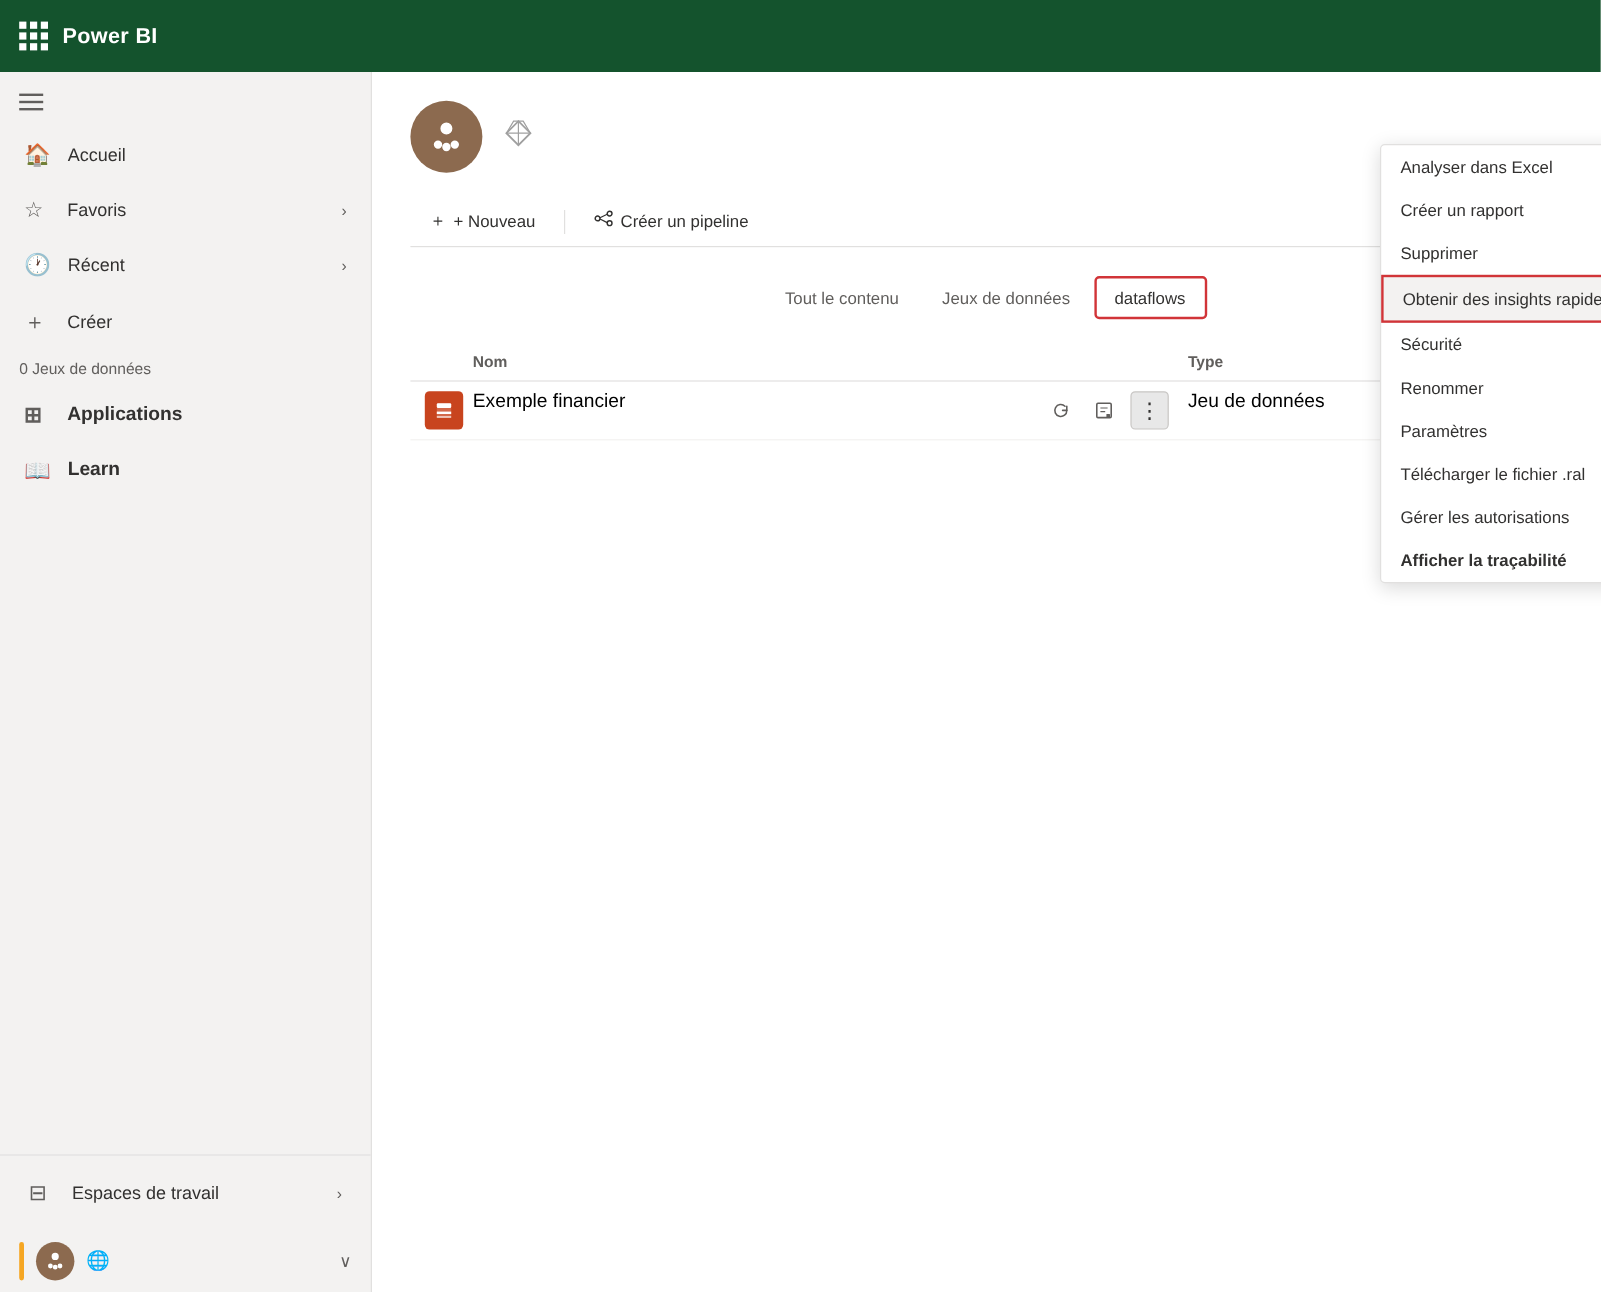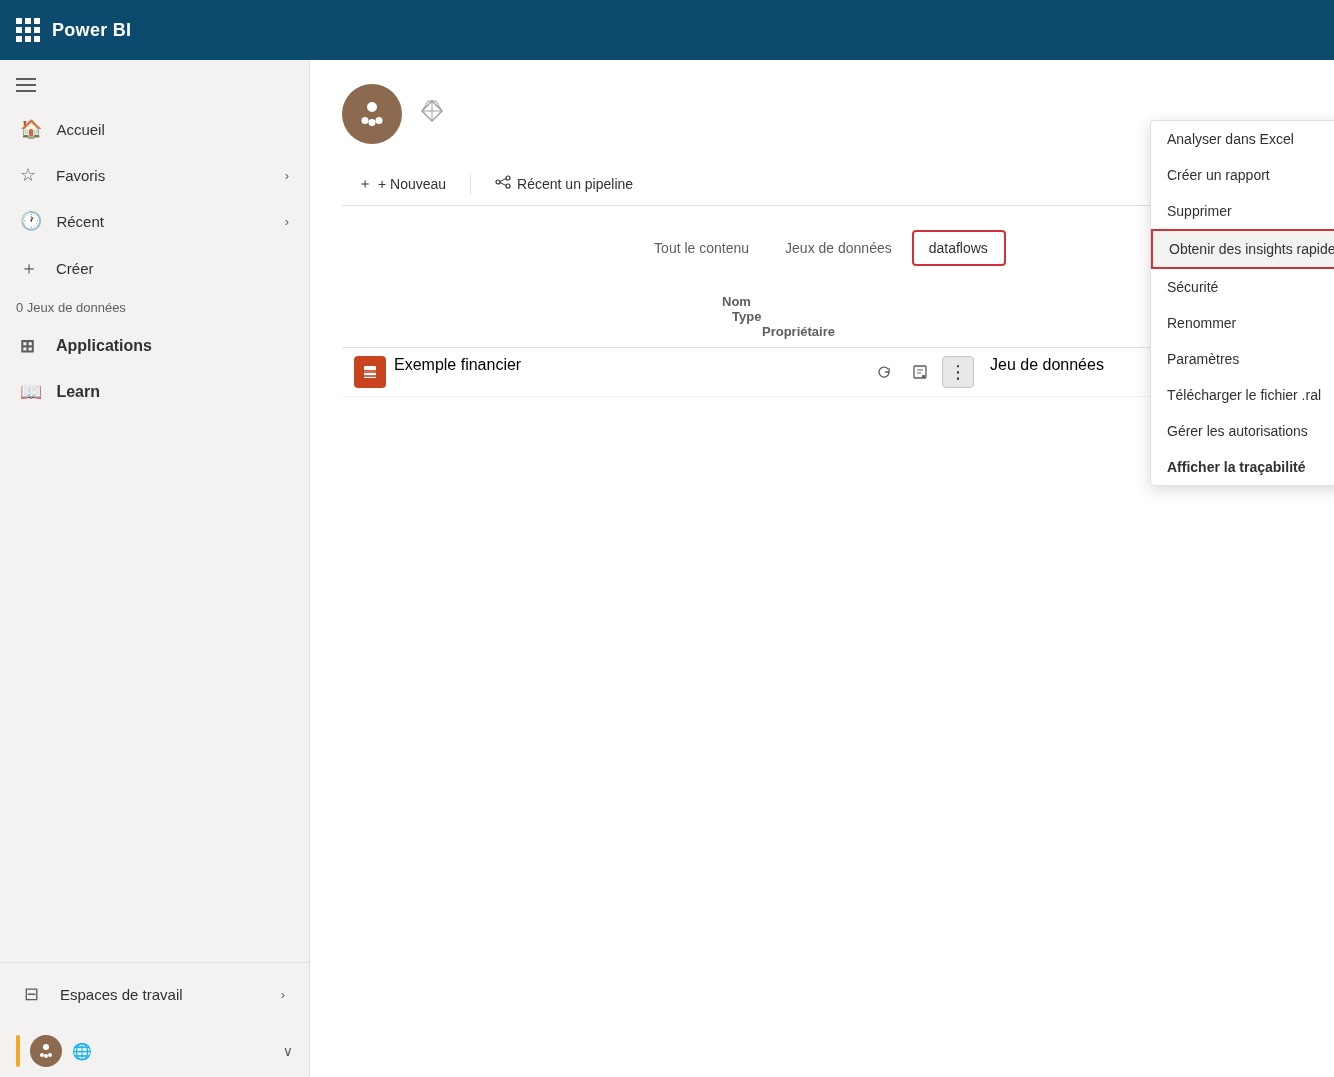--- a/index.html
+++ b/index.html
@@ -1,20 +1,20 @@
 <!DOCTYPE html>
 <html><head>
   <meta charset="utf-8">
   <style>
     * { box-sizing: border-box; margin: 0; padding: 0; }
     body { font-family: 'Segoe UI', Arial, sans-serif; background: #f3f2f1; width: 1334px; height: 1077px; overflow: hidden; }
 
     
     .topbar {
-      background: #0c4a6e;
+      background: #14532d;
       height: 60px;
       display: flex;
       align-items: center;
       padding: 0 16px;
       gap: 12px;
     }
     .topbar-grid-icon {
       display: grid;
       grid-template-columns: repeat(3, 6px);
       gap: 3px;
@@ -157,21 +157,20 @@
 
     
     .table-header {
       display: flex;
       align-items: center;
       padding: 8px 12px;
       color: #605e5c;
       font-size: 13px;
       font-weight: 600;
       border-bottom: 1px solid #e1e0df;
-      flex-direction: column;
     }
     .col-icon { width: 40px; }
     .col-name { flex: 1; min-width: 200px; }
     .col-actions { width: 120px; }
     .col-type { width: 180px; }
     .col-owner { width: 120px; }
 
     .table-row {
       display: flex;
       align-items: flex-start;
@@ -362,21 +361,21 @@
       <button class="toolbar-btn">
         <span>
           <svg width="16" height="16" viewBox="0 0 16 16" fill="none">
             <circle cx="3" cy="8" r="2" stroke="#323130" stroke-width="1.2"></circle>
             <circle cx="13" cy="4" r="2" stroke="#323130" stroke-width="1.2"></circle>
             <circle cx="13" cy="12" r="2" stroke="#323130" stroke-width="1.2"></circle>
             <line x1="5" y1="7.5" x2="11" y2="4.5" stroke="#323130" stroke-width="1"></line>
             <line x1="5" y1="8.5" x2="11" y2="11.5" stroke="#323130" stroke-width="1"></line>
           </svg>
         </span>
-        <span>Récent un pipeline</span>
+        <span>Créer un pipeline</span>
       </button>
       <div class="toolbar-right">
         <div class="vue-btn">
           <span>≡</span>
           <span>Vue</span>
           <span>∨</span>
         </div>
       </div>
     </div>
 

